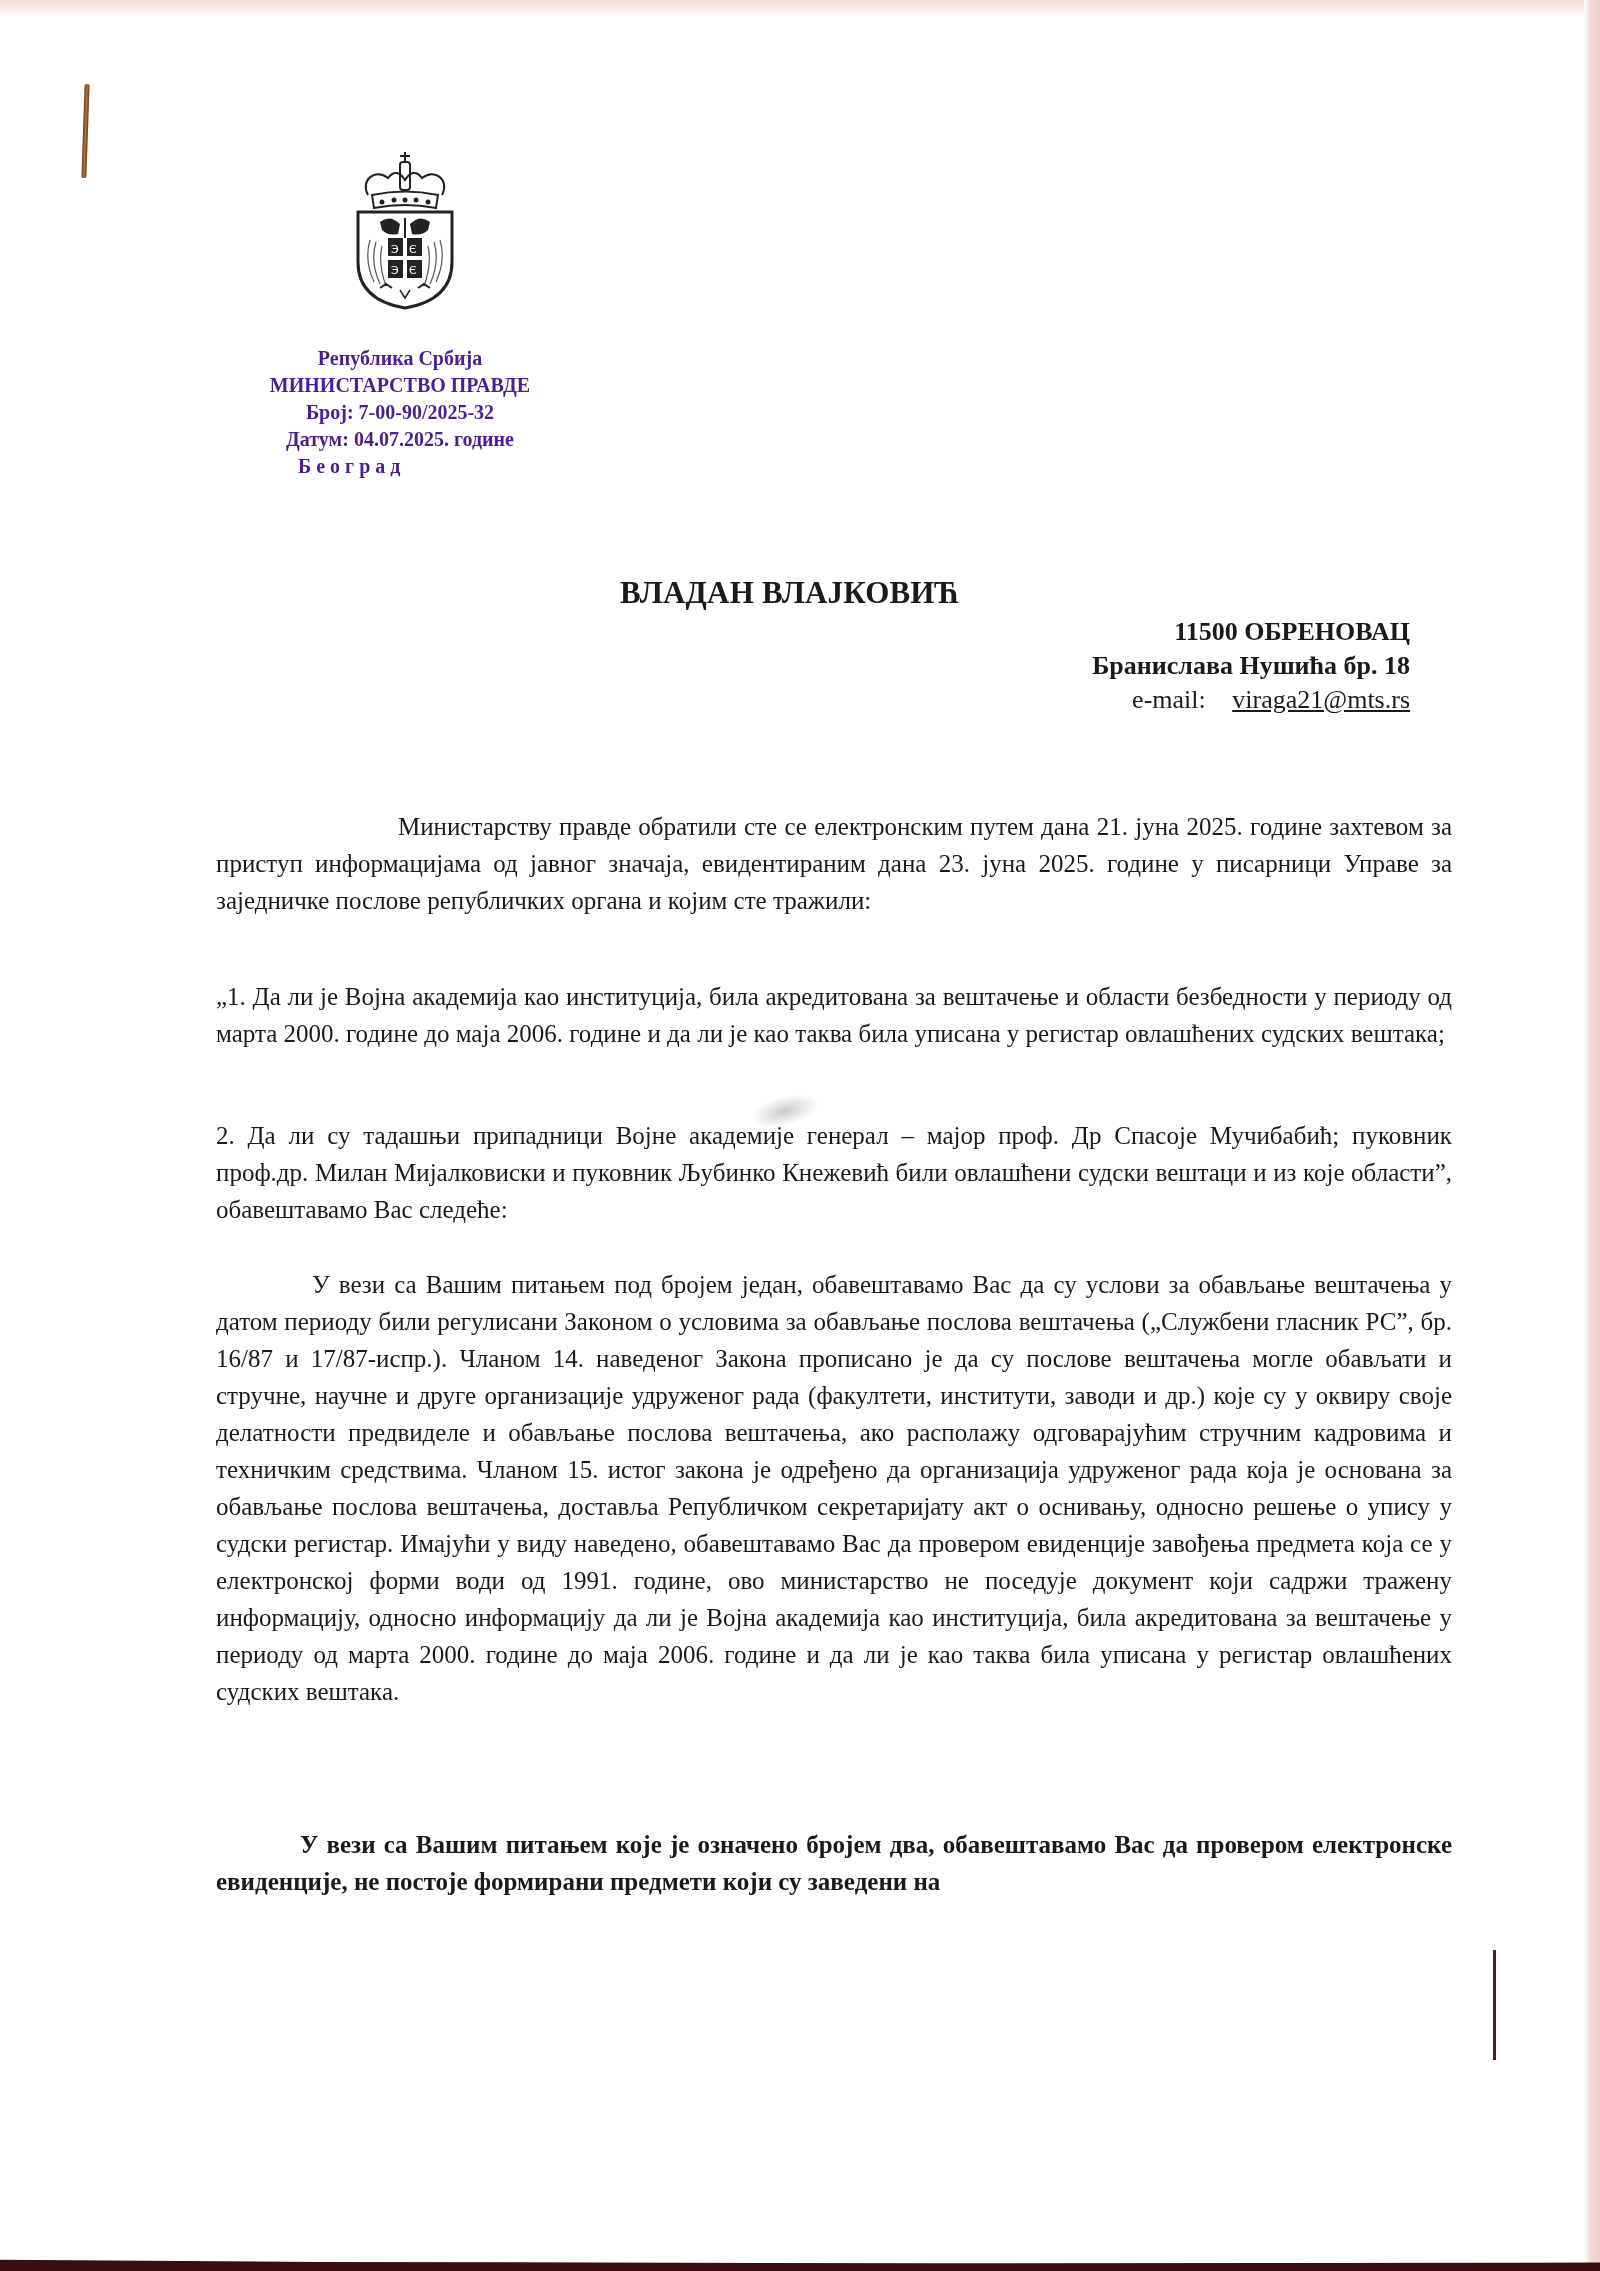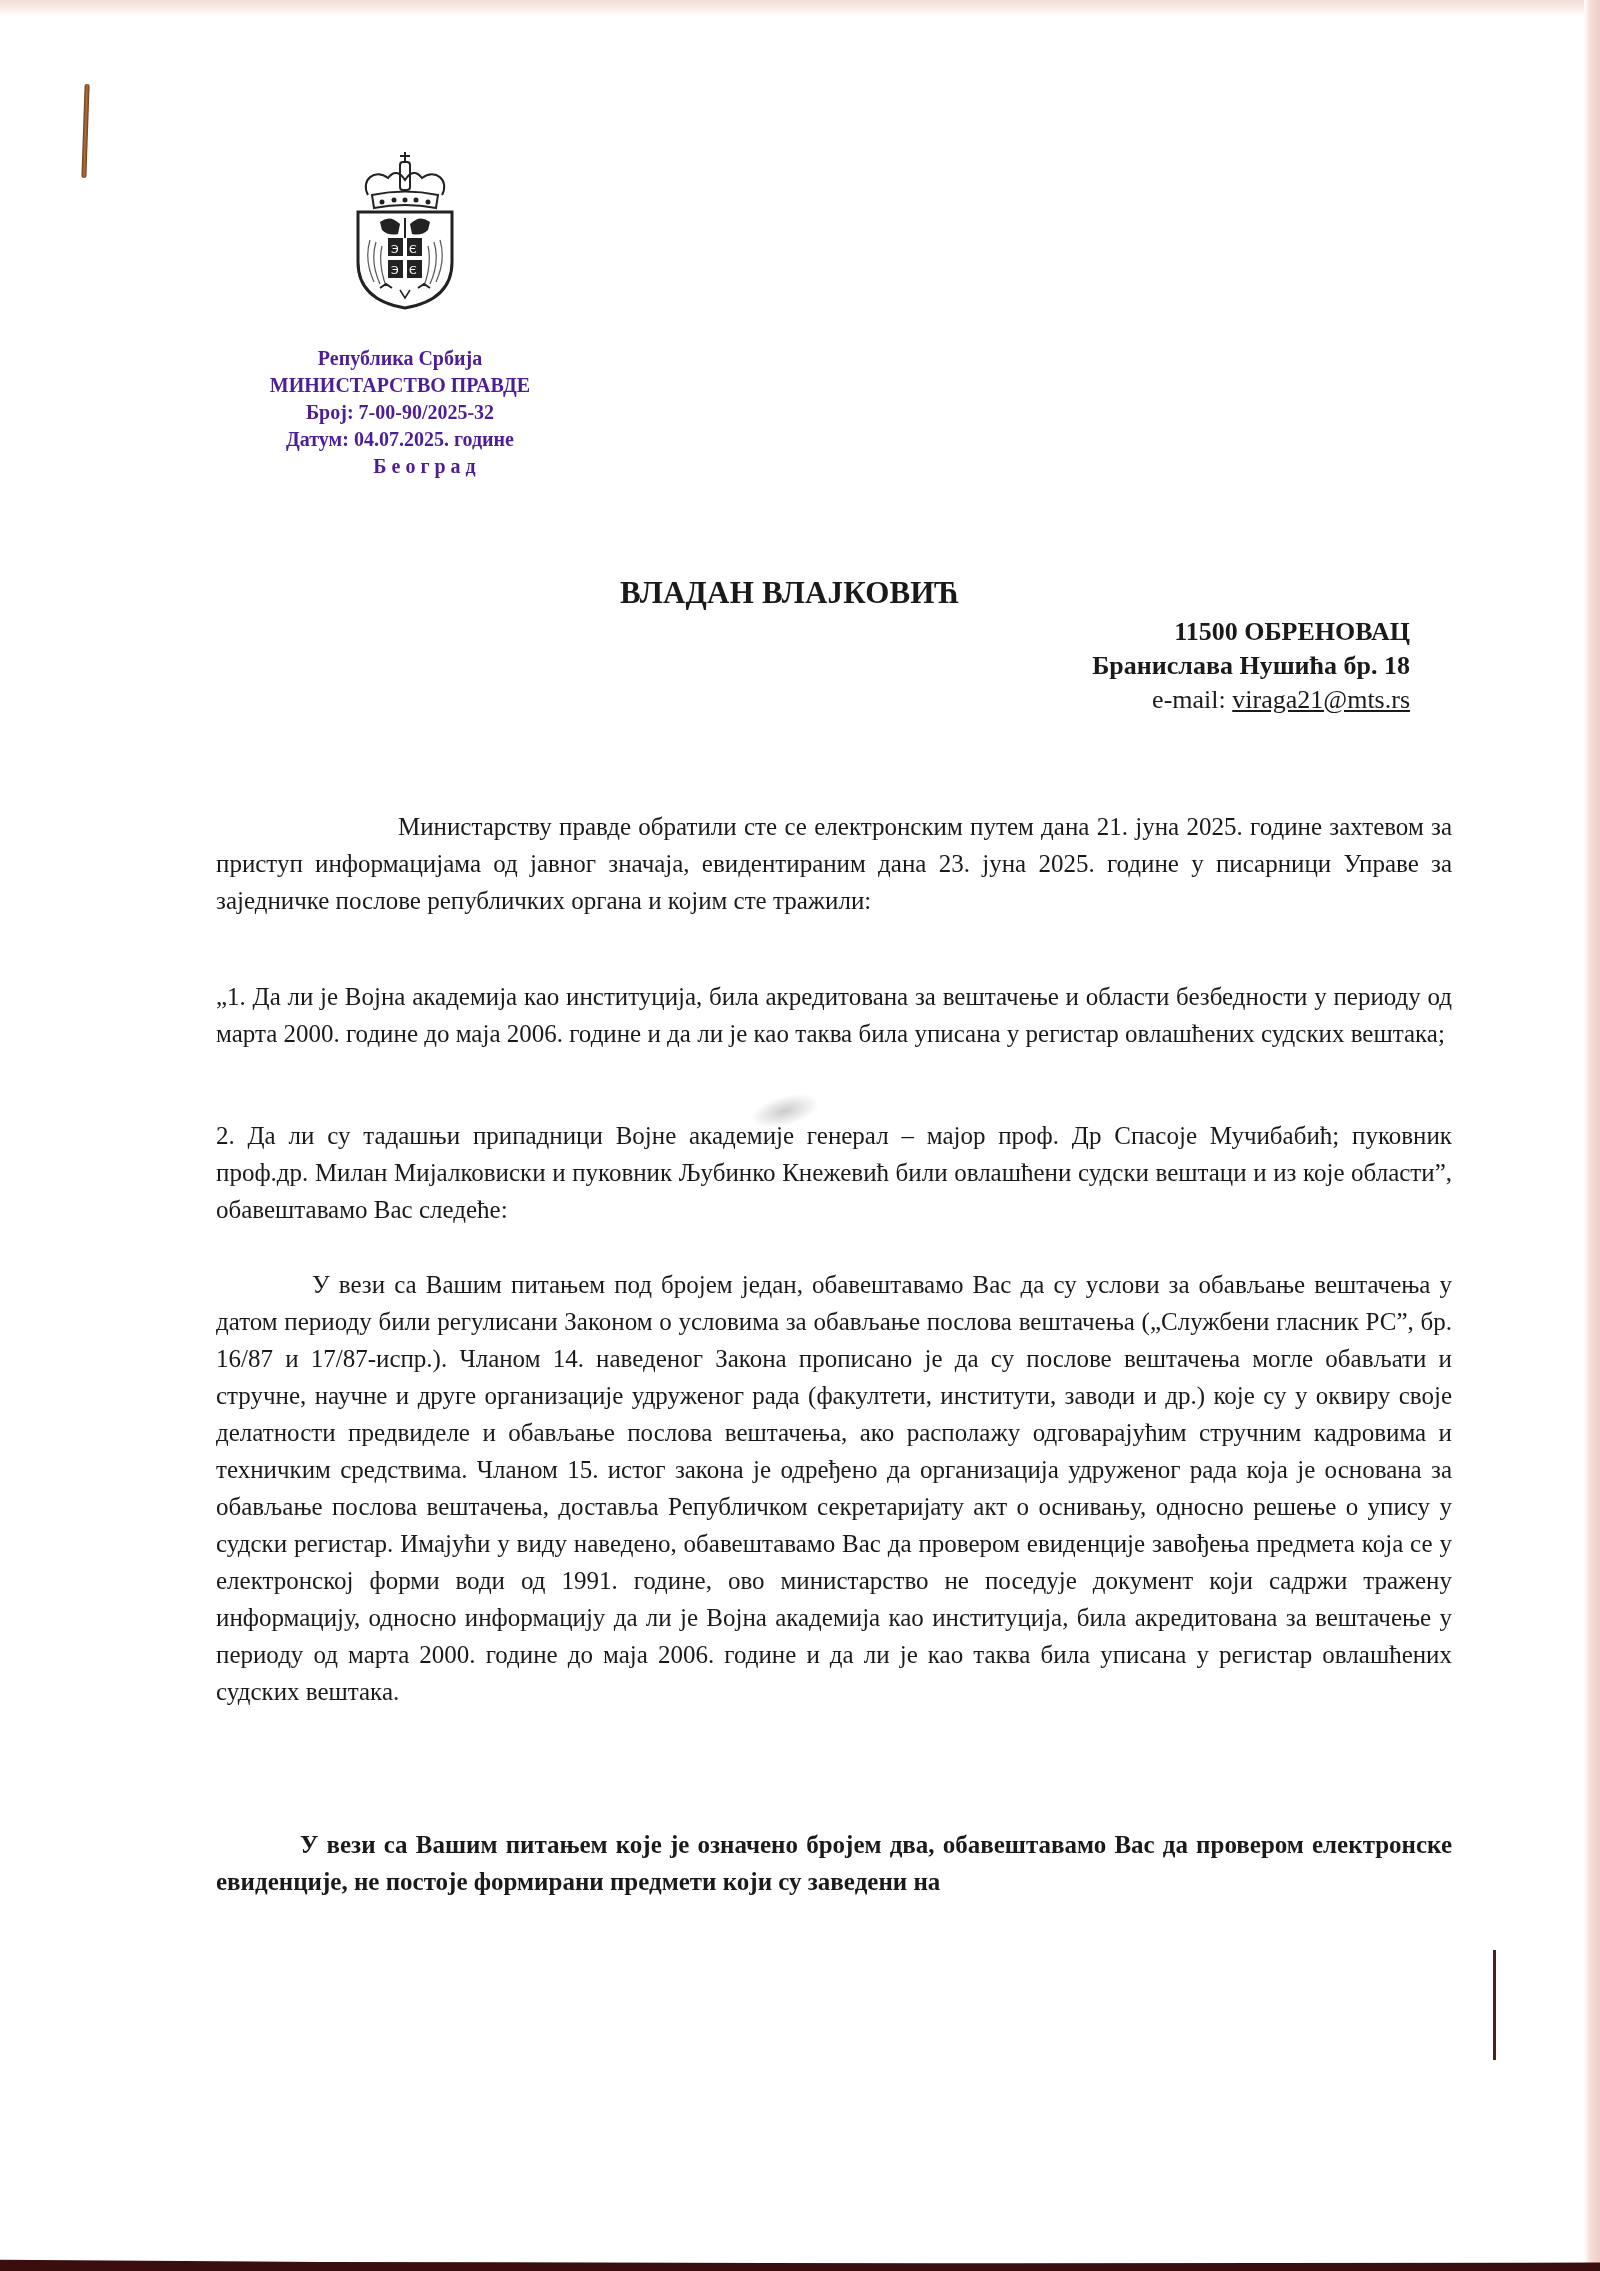--- a/index.html
+++ b/index.html
@@ -35,33 +35,33 @@
   
   .crest {
     position: absolute; left: 350px; top: 150px; width: 110px; height: 160px;
   }
   .ministry-block {
     position: absolute; left: 210px; top: 345px; width: 380px;
     text-align: center; font-weight: bold; font-size: 20px; line-height: 27px;
     color: #4c1d95;
   }
   .ministry-block div { white-space: nowrap; }
-  .ministry-block .spaced { letter-spacing: 5px; padding-left: 0; text-align: center; margin-left: 54px; }
+  .ministry-block .spaced { letter-spacing: 5px; padding-left: 0; text-align: left; margin-left: 88px; }
 
   
   .recipient-name {
     position: absolute; left: 620px; top: 575px;
     font-weight: bold; font-size: 31px; letter-spacing: 0.2px;
   }
   .recipient-addr {
     position: absolute; right: 190px; top: 615px; text-align: right;
     font-size: 26px; line-height: 34px;
   }
   .recipient-addr .b { font-weight: bold; }
-  .email-link { color: #1a1a1a; text-decoration: underline; }
+  .email-link { color: #1a1a1a; text-decoration: underline; margin-left: 20px; }
 
   
   .body-text {
     position: absolute; left: 176px; width: 1236px;
     font-size: 25px; line-height: 37px; text-align: justify;
     text-align-last: left;
     margin-left: 40px;
   }
   .body-text p { margin: 0; }
   .indent { text-indent: 182px; }

